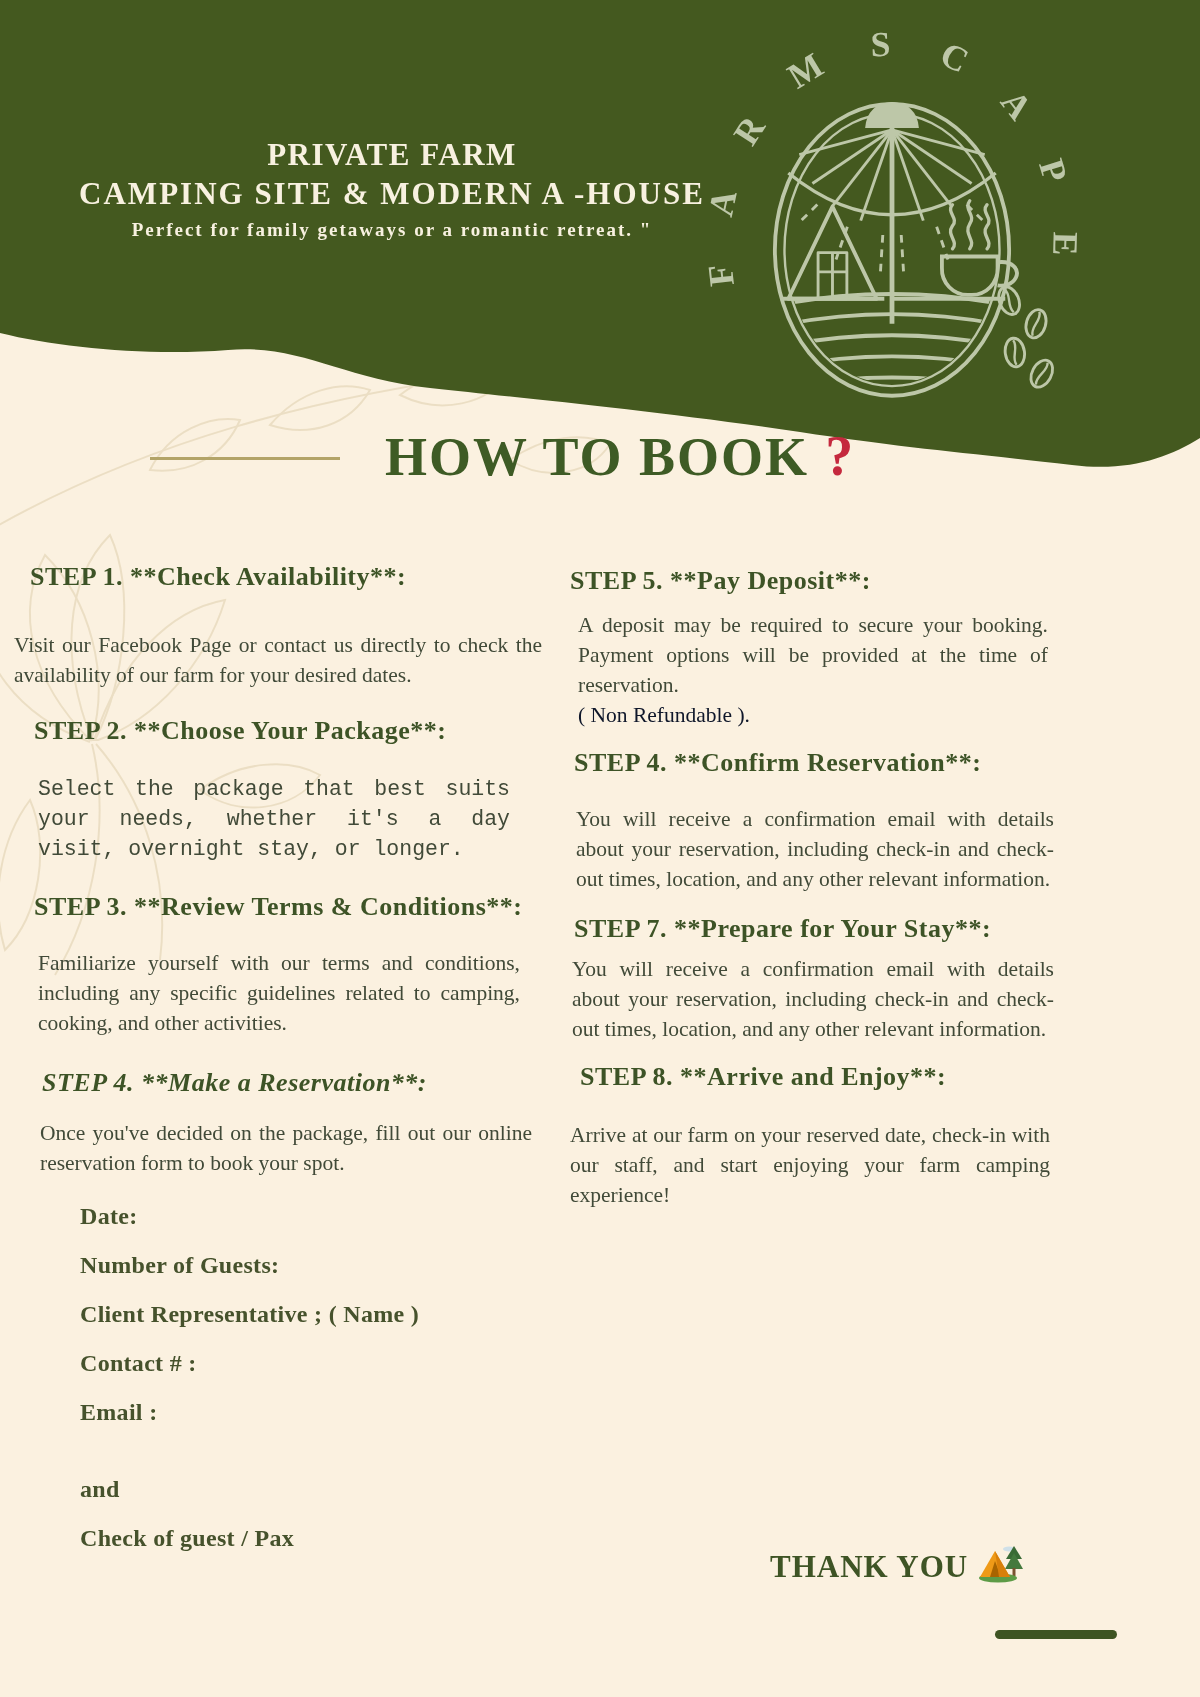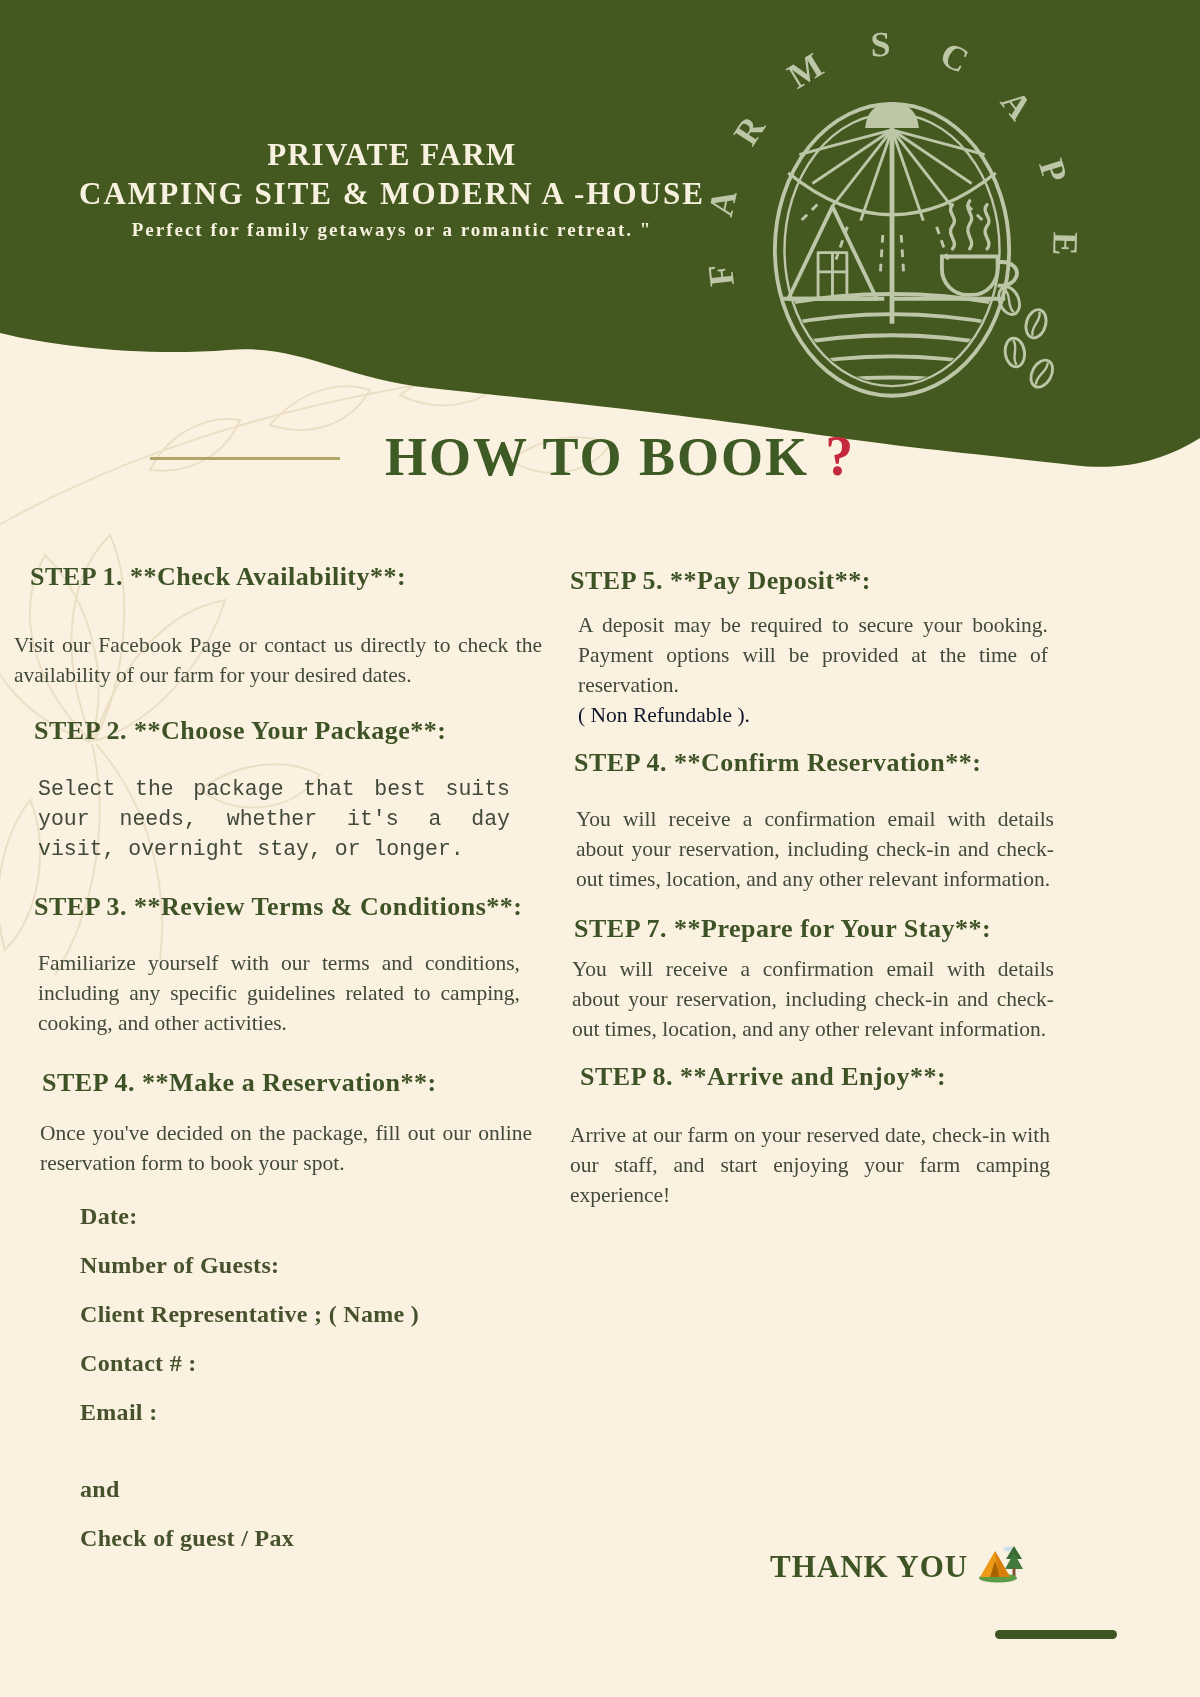--- a/index.html
+++ b/index.html
@@ -40,21 +40,21 @@
     font-size:21.5px;line-height:30px;color:#414a38;text-align:justify;margin:0;
   }
   .note-line{font-size:21.5px;line-height:30px;color:#0f172a;margin:0;}
   
   .s1h{margin:0 0 0 16px;}
   .s1b{margin:36px 0 0 0;}
   .s2h{margin:24px 0 0 20px;}
   .s2b{margin:26px 0 0 24px;width:472px;font-family:Liberation Mono, monospace;}
   .s3h{margin:26px 0 0 20px;}
   .s3b{margin:24px 0 0 24px;width:482px;}
-  .s4h{margin:28px 0 0 28px;}
+  .s4h{margin:28px 0 0 28px;font-style:italic;}
   .s4b{margin:18px 0 0 26px;width:492px;}
   .form-fields{margin:20px 0 0 66px;}
   .form-line{font-size:24px;font-weight:bold;color:#46522c;line-height:37px;letter-spacing:.3px;margin-top:12px;}
   .form-and{margin-top:40px;}
   
   .s5h{margin:0;}
   .s5b{margin:12px 12px 0 8px;width:470px;}
   .s5n{margin:0 0 0 8px;}
   .s6h{margin:16px 0 0 4px;}
   .s6b{margin:24px 0 0 6px;width:478px;}

